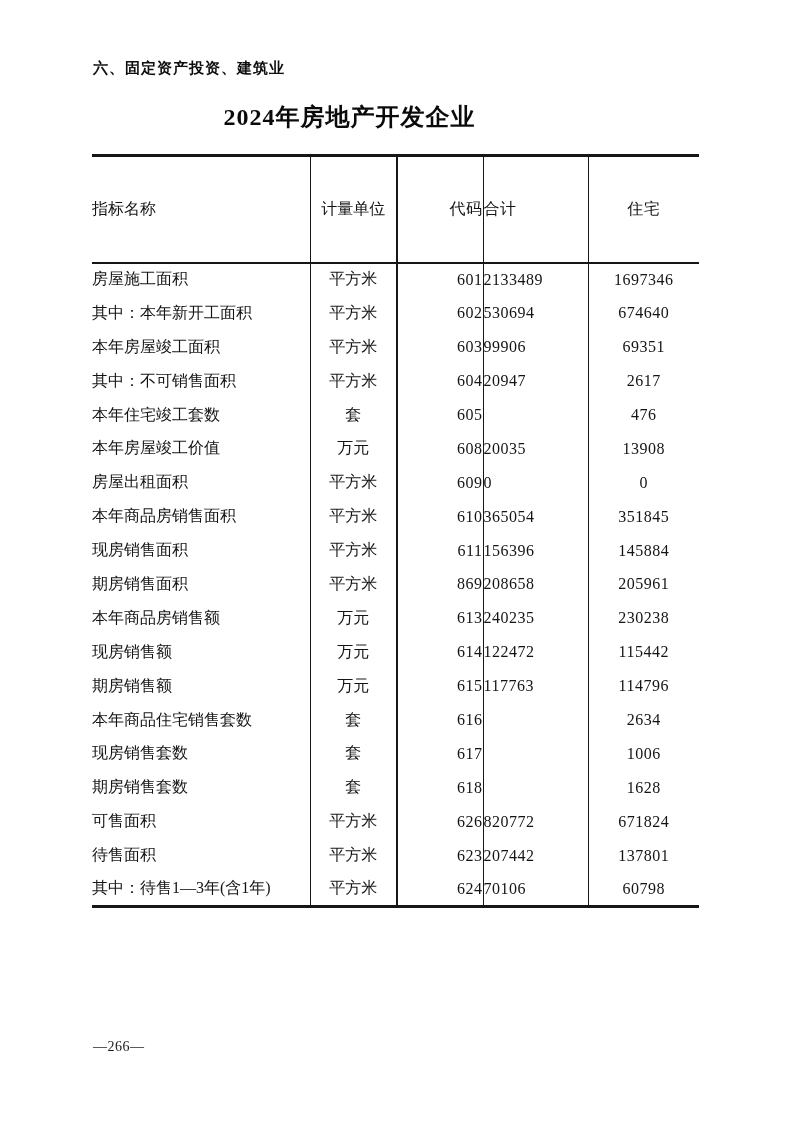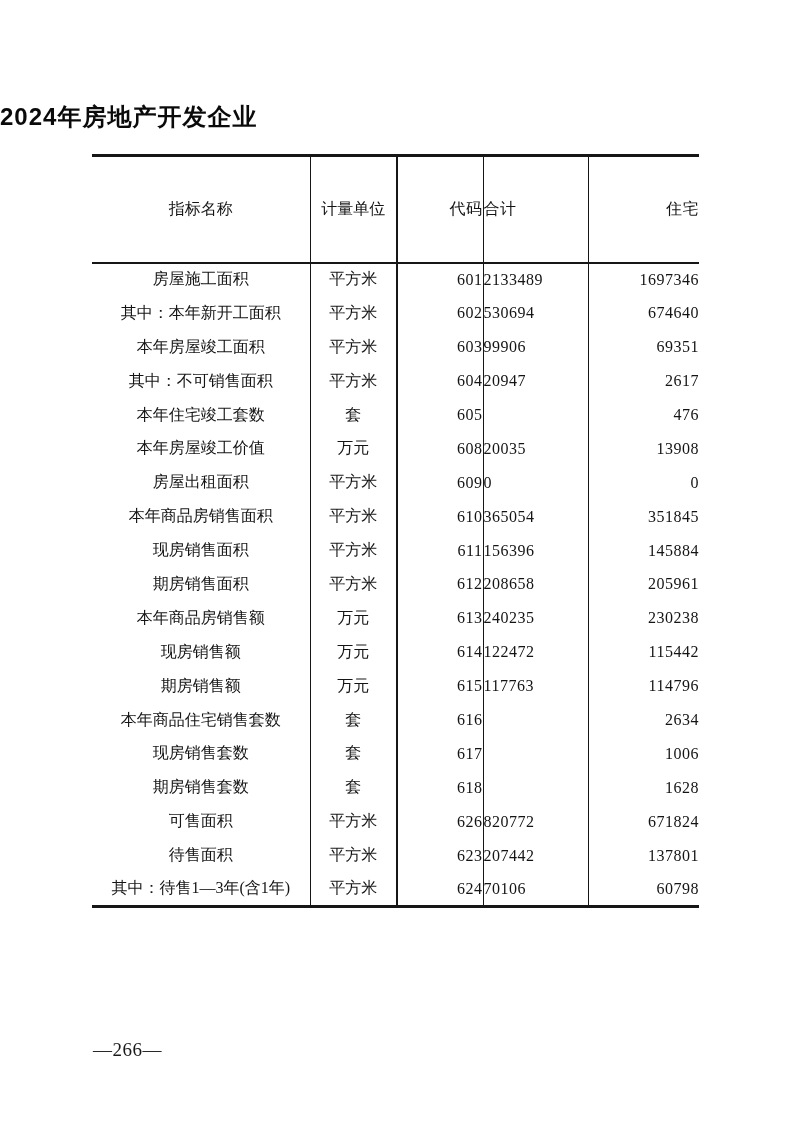--- a/index.html
+++ b/index.html
@@ -25,22 +25,22 @@
     font-weight: bold;
     letter-spacing: 1px;
     color: #0e0e0e;
   }
   .doc-title {
     position: absolute;
     left: 0;
     top: 101px;
     width: 699px;
     margin: 0;
-    text-align: left;
-    font-family: Liberation Sans, sans-serif;
+    text-align: center;
+    font-family: Liberation Serif, serif;
     font-size: 24px;
     font-weight: bold;
     letter-spacing: 1px;
     color: #0a0a0a;
   }
   table.stats-table {
     position: absolute;
     left: 92px;
     top: 154px;
     width: 607px;
@@ -54,40 +54,41 @@
   .stats-table th, .stats-table td {
     padding: 0;
     vertical-align: middle;
     font-weight: normal;
     white-space: nowrap;
     overflow: hidden;
   }
   .stats-table thead tr { height: 107px; }
   .stats-table thead th { border-bottom: 2px solid #161616; }
   .stats-table tbody tr { height: 33.9px; }
-  .c1 { text-align: center;  padding-left: 6px;  border-right: 1.5px solid #161616; margin-left: 32px; }
+  .c1 { text-align: left;  padding-left: 6px;  border-right: 1.5px solid #161616; margin-left: 32px; }
   .c2 { text-align: center; padding-right: 2px; border-right: 2.5px solid #161616; }
   .c3 { text-align: right; padding-right: 5px; border-right: 1.5px solid #161616; }
   .c4 { text-align: left; padding-right: 4px; border-right: 1.5px solid #161616; }
-  .c5 { text-align: right; padding-right: 4px; font-family: Liberation Serif, serif; }
+  .c5 { text-align: center; padding-right: 4px; font-family: Liberation Serif, serif; }
   .c3, .c4, .c5 { letter-spacing: 0.5px; }
   .page-number {
     position: absolute;
     left: 93px;
     top: 1039px;
-    font-size: 19px;
+    font-size: 14px;
     letter-spacing: 0.5px;
     color: #1a1a1a;
   }
 </style>
 </head>
 <body>
 
 <div class="page">
 
+  <div class="section-header">六、固定资产投资、建筑业</div>
 
   <h1 class="doc-title">2024年房地产开发企业</h1>
 
   <table class="stats-table">
     <colgroup>
       <col style="width:218px">
       <col style="width:87px">
       <col style="width:86px">
       <col style="width:105px">
       <col style="width:111px">
@@ -161,21 +162,21 @@
         <tr>
       <td class="c1">现房销售面积</td>
       <td class="c2">平方米</td>
       <td class="c3">611</td>
       <td class="c4">156396</td>
       <td class="c5">145884</td>
     </tr>
         <tr>
       <td class="c1">期房销售面积</td>
       <td class="c2">平方米</td>
-      <td class="c3">612</td>
+      <td class="c3">869</td>
       <td class="c4">208658</td>
       <td class="c5">205961</td>
     </tr>
         <tr>
       <td class="c1">本年商品房销售额</td>
       <td class="c2">万元</td>
       <td class="c3">613</td>
       <td class="c4">240235</td>
       <td class="c5">230238</td>
     </tr>

